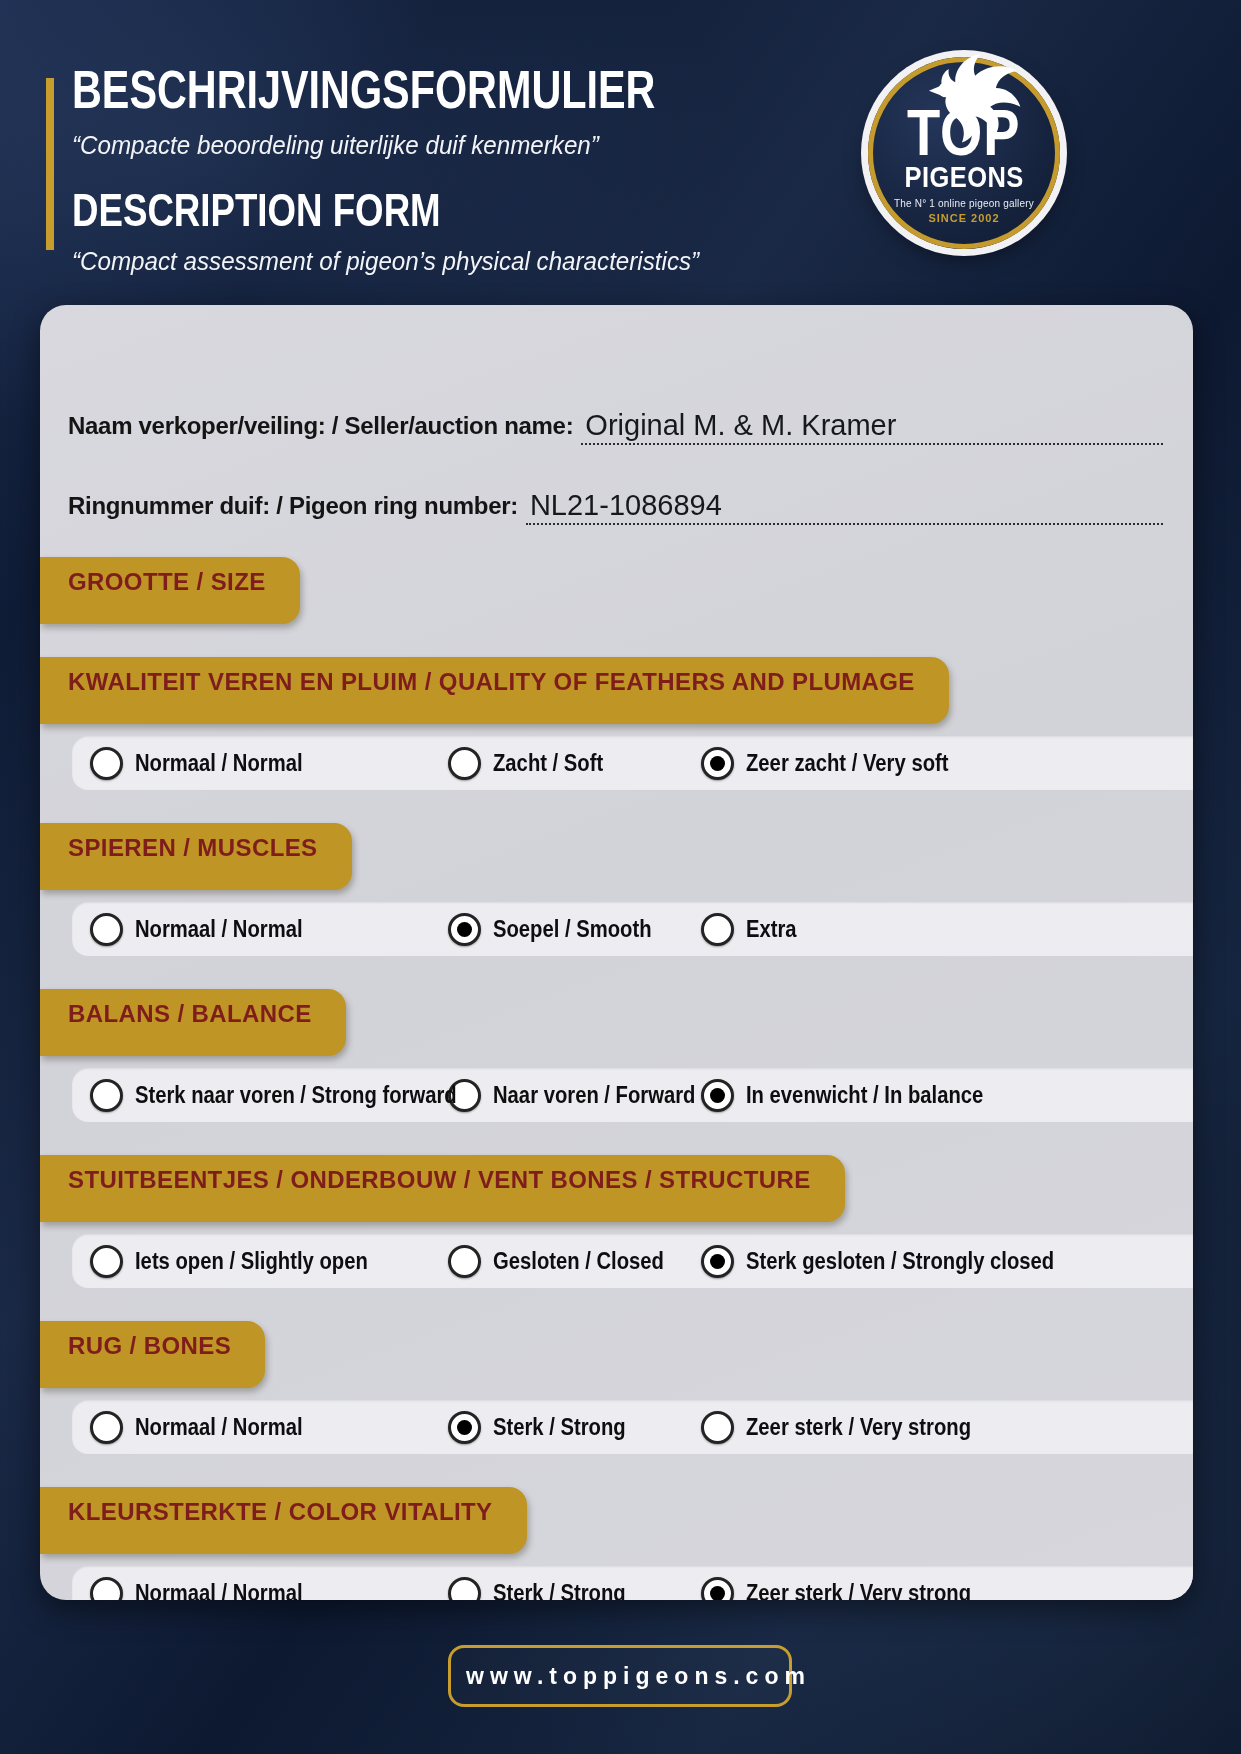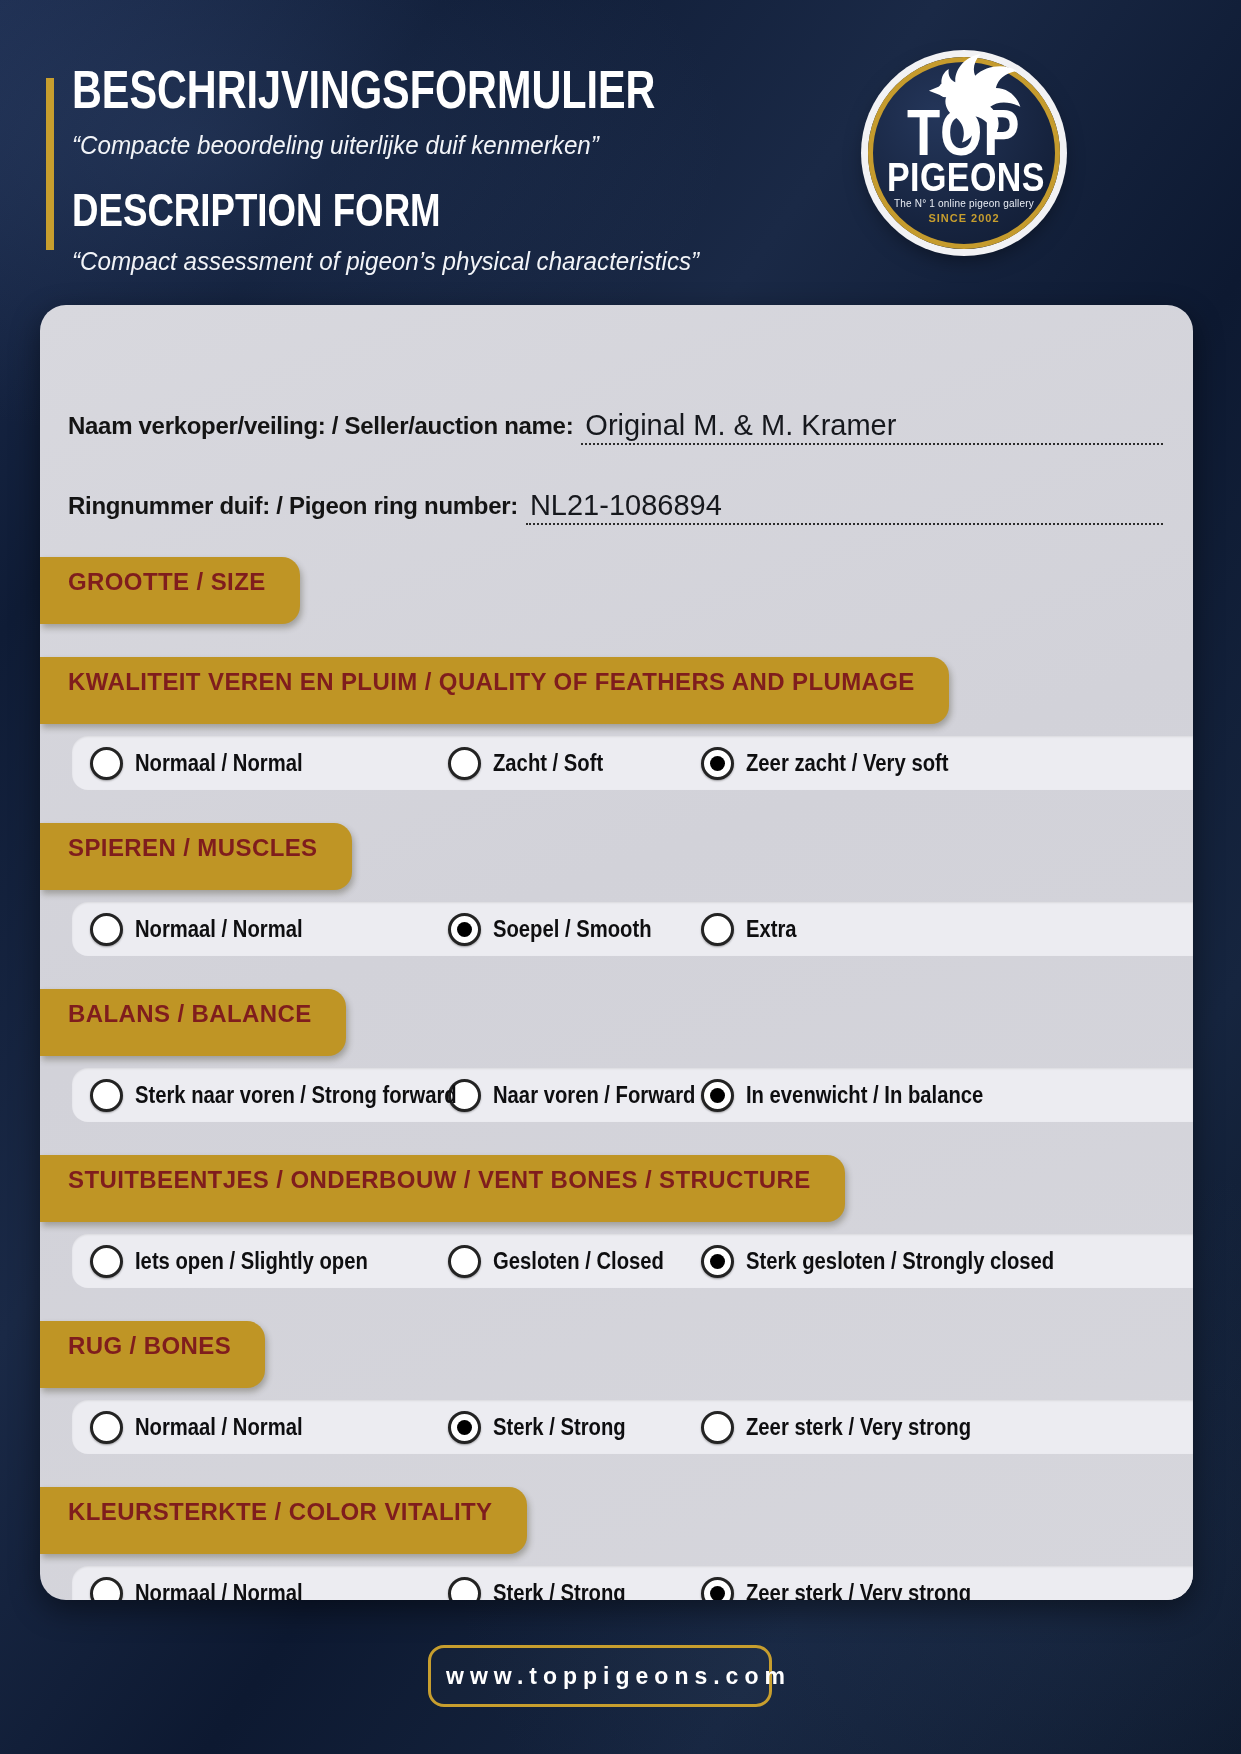--- a/index.html
+++ b/index.html
@@ -21,21 +21,21 @@
   .subtitle>span{display:inline-block;transform:scaleX(.93);transform-origin:left center;}
   .title-en{margin-top:24px;font-size:47px;}
   
   .logo{position:absolute;left:868px;top:57px;width:192px;height:192px;border-radius:50%;
     background:radial-gradient(circle at 35% 30%, #24365a 0%, #16233e 65%, #101b31 100%);
     border:5px solid #C59B2D;
     box-shadow:0 0 0 7px #f2f2f4, 0 8px 22px rgba(0,0,0,.5);
     text-align:center;color:#fff;}
   .logo-top{margin-top:42px;font-size:64px;font-weight:800;line-height:58px;letter-spacing:1px;}
   .logo-top>span{display:inline-block;transform:scaleX(.85);}
-  .logo-pigeons{font-size:40px;font-weight:800;line-height:30px;letter-spacing:.5px;}
+  .logo-pigeons{font-size:30px;font-weight:800;line-height:30px;letter-spacing:.5px;}
   .logo-pigeons>span{display:inline-block;transform:scaleX(.85);}
   .logo-tagline{margin-top:6px;font-size:10px;font-weight:400;letter-spacing:.2px;color:#e9edf4;}
   .logo-since{margin-top:3px;font-size:11px;font-weight:800;color:#C79E2E;letter-spacing:1px;}
   .pigeon{position:absolute;top:-18px;left:38px;width:132px;height:118px;}
   
   .card{position:absolute;left:40px;top:305px;width:1153px;height:1295px;border-radius:26px;overflow:hidden;
     background:linear-gradient(160deg,#d8d8de 0%,#d2d2d9 45%,#d6d6dc 100%);
     box-shadow:0 10px 30px rgba(0,0,0,.45);}
   .fields{padding:104px 30px 0 28px;}
   .field{display:flex;align-items:center;}
@@ -53,21 +53,21 @@
     display:grid;grid-template-columns:358px 253px auto;align-items:center;padding-left:18px;
     box-shadow:0 1px 2px rgba(0,0,0,.08) inset;}
   .opt{display:flex;align-items:center;gap:12px;min-width:0;}
   .radio{flex:0 0 auto;width:33px;height:33px;border-radius:50%;background:#fff;border:3px solid #232323;
     display:flex;align-items:center;justify-content:center;box-shadow:0 1px 2px rgba(0,0,0,.35);}
   .radio .dot{display:none;width:15px;height:15px;border-radius:50%;background:#000;}
   .radio.selected .dot{display:block;}
   .opt-label{font-size:23px;font-weight:700;color:#0e0e10;white-space:nowrap;display:inline-block;
     transform:scaleX(.88);transform-origin:left center;}
   
-  .site-btn{position:absolute;left:428px;top:1645px;width:344px;height:62px;border:3px solid #C79E2E;
+  .site-btn{position:absolute;left:448px;top:1645px;width:344px;height:62px;border:3px solid #C79E2E;
     border-radius:16px;display:flex;align-items:center;justify-content:center;color:#fff;
     font-size:23px;font-weight:700;letter-spacing:6px;background:rgba(255,255,255,0.02);padding-left:37px;}
 </style>
 </head>
 <body>
 
 <div class="page">
 
   <div class="gold-bar"></div>
   <div class="header-text">

